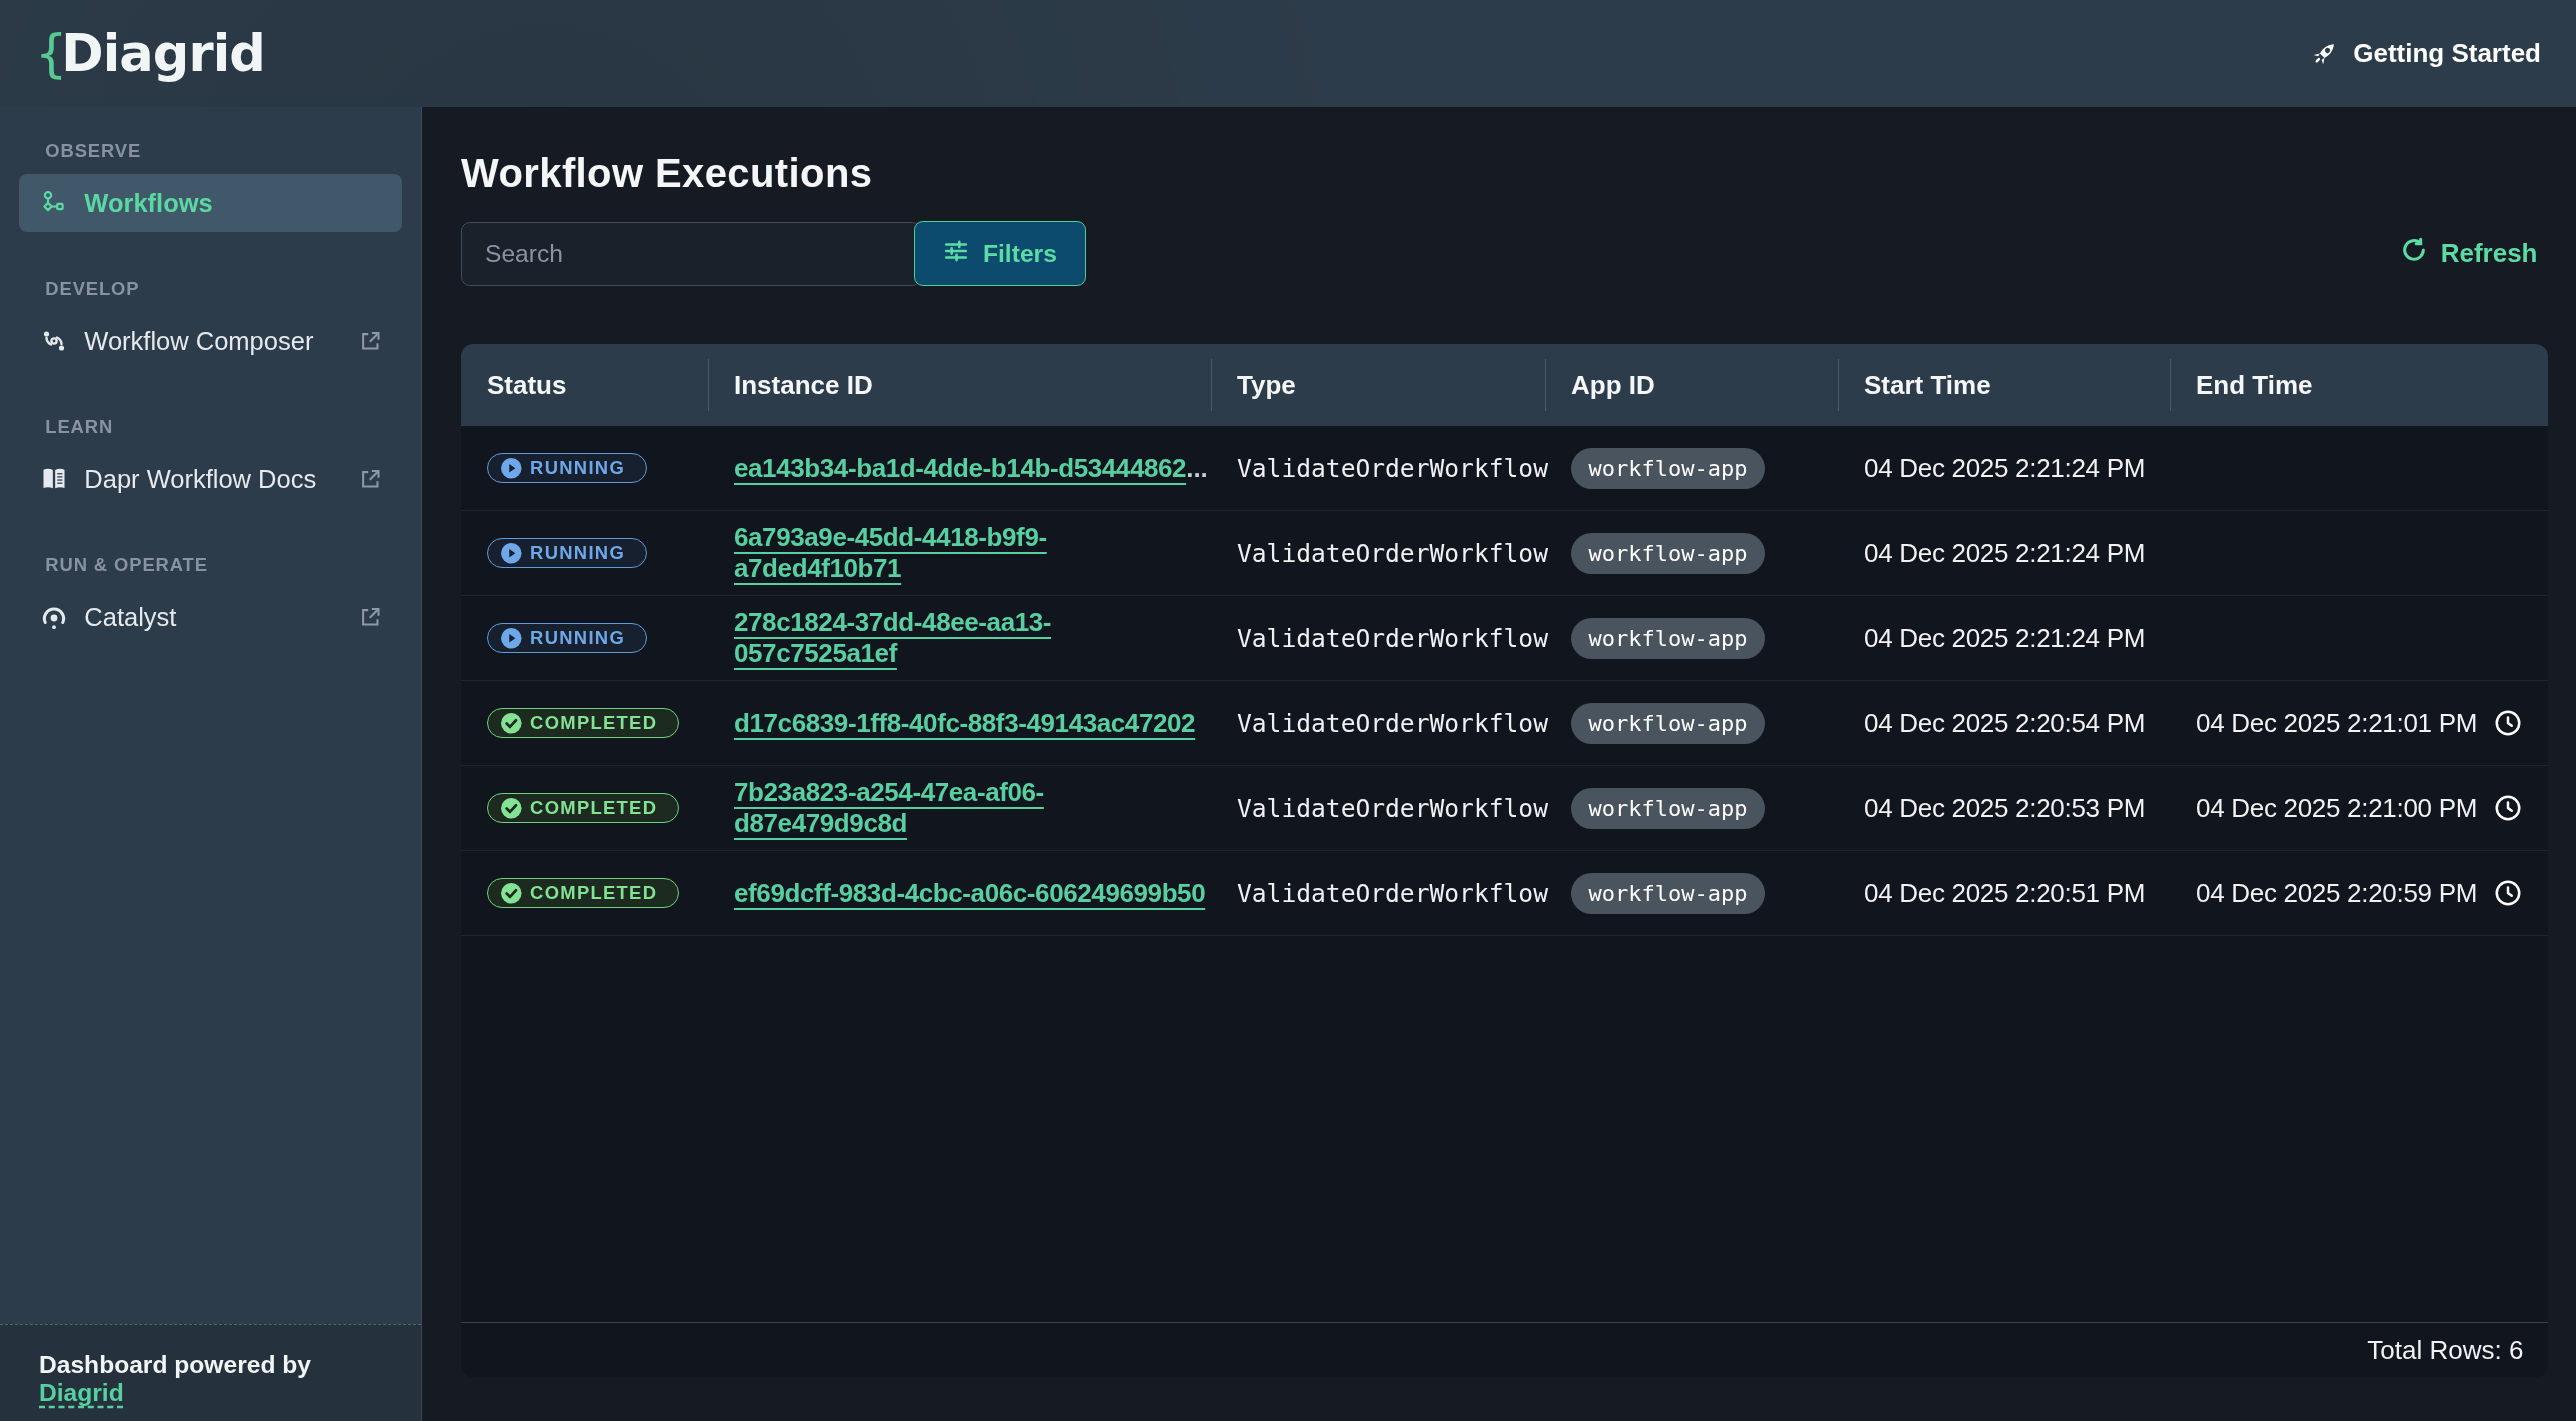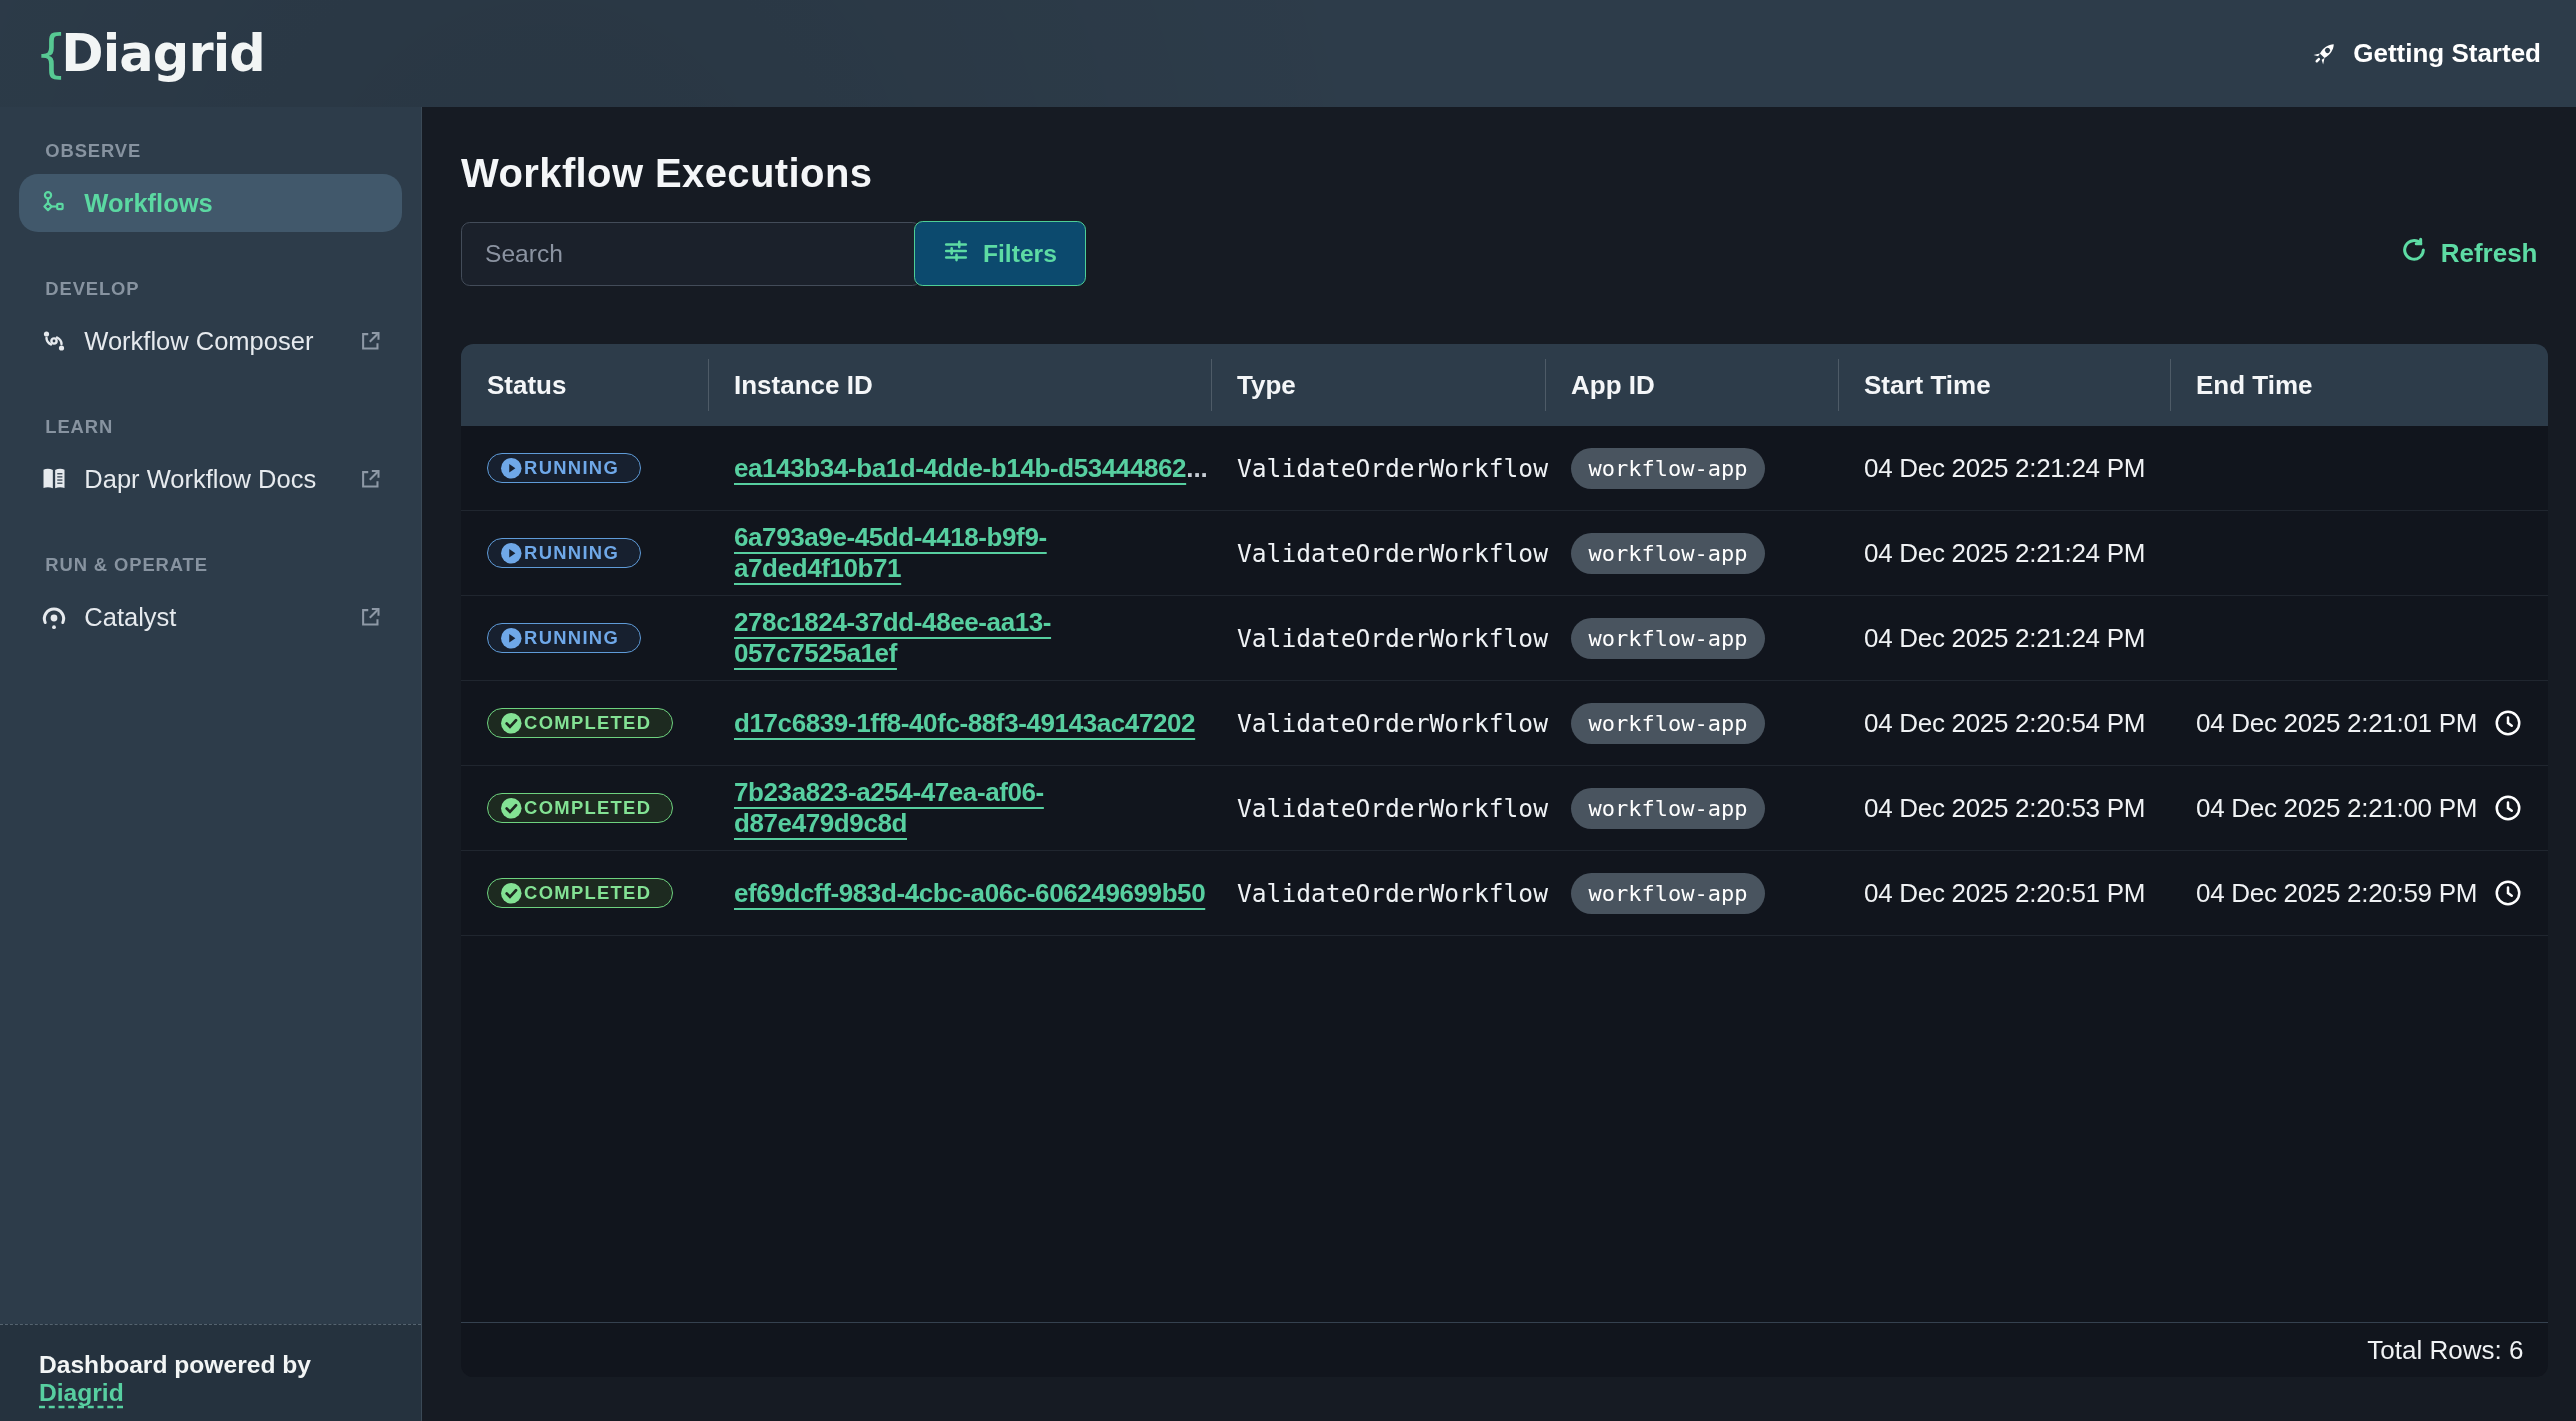--- a/index.html
+++ b/index.html
@@ -61,21 +61,21 @@
     color: #8793a0;
     padding-left: 26px;
     margin-bottom: 12.3px;
   }
   .side-item {
     height: 58px;
     display: flex;
     align-items: center;
     gap: 16px;
     padding: 0 19.3px 0 21px;
-    border-radius: 19px;
+    border-radius: 8px;
     font-size: 25.5px;
     color: #e6eaee;
     cursor: pointer;
     margin-bottom: 8.8px;
   }
   .side-item.active {
     background: #41586b;
     color: #5bd8a2;
     font-weight: bold;
   }
@@ -198,21 +198,21 @@
   }
   .row {
     height: 85px;
     border-bottom: 0.9px solid #20262f;
   }
   .td { padding-left: 26px; }
 
   .badge {
     display: inline-flex;
     align-items: center;
-    gap: 1px;
+    gap: 7px;
     height: 30px;
     padding: 0 21px 0 10.5px;
     border-radius: 877px;
     font-size: 18.4px;
     font-weight: bold;
     letter-spacing: 1.3px;
   }
   .badge svg { display: block; }
   .badge.running {
     border: 1.3px solid #5f9bd8;

